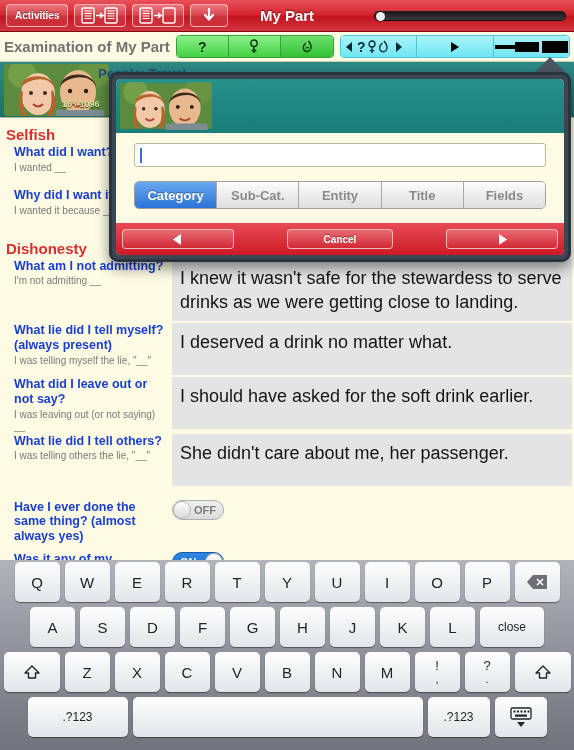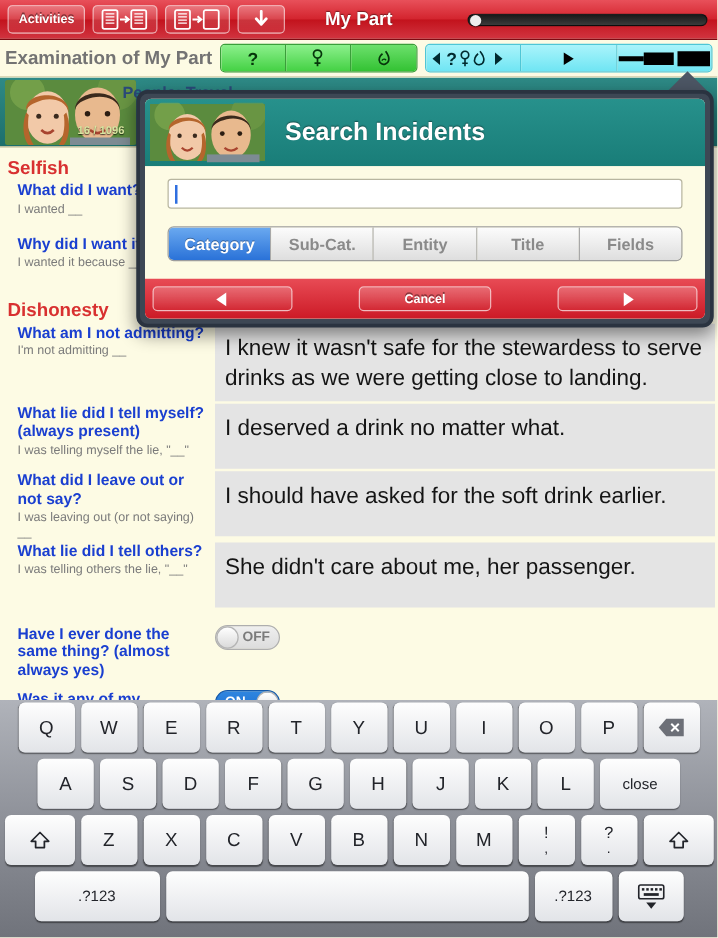--- a/index.html
+++ b/index.html
@@ -405,21 +405,20 @@
             <circle cx="41" cy="29" r="2" fill="#3a2a1e"></circle>
             <path d="M29 40 Q34 45 39 40" stroke="#a8442f" stroke-width="2" fill="none"></path>
             <ellipse cx="74" cy="28" rx="18" ry="22" fill="#e8b98e"></ellipse>
             <path d="M56 24 C56 6 92 6 92 24 C90 14 78 12 70 14 C62 16 57 19 56 24 Z" fill="#3a2a1c"></path>
             <circle cx="66" cy="27" r="2.2" fill="#2b1d12"></circle>
             <circle cx="82" cy="27" r="2.2" fill="#2b1d12"></circle>
             <path d="M68 40 Q74 45 80 40" stroke="#a8442f" stroke-width="2" fill="none"></path>
             <rect x="52" y="46" width="48" height="8" fill="#7d8b93"></rect>
           </svg>
         </div>
-        <div class="modal-title">Search Incidents</div>
       </div>
       <div class="modal-body">
         <div class="search-input">
           <div class="caret"></div>
           <span></span>
         </div>
         <div class="seg">
           <div class="active">Category</div>
           <div>Sub-Cat.</div>
           <div>Entity</div>

